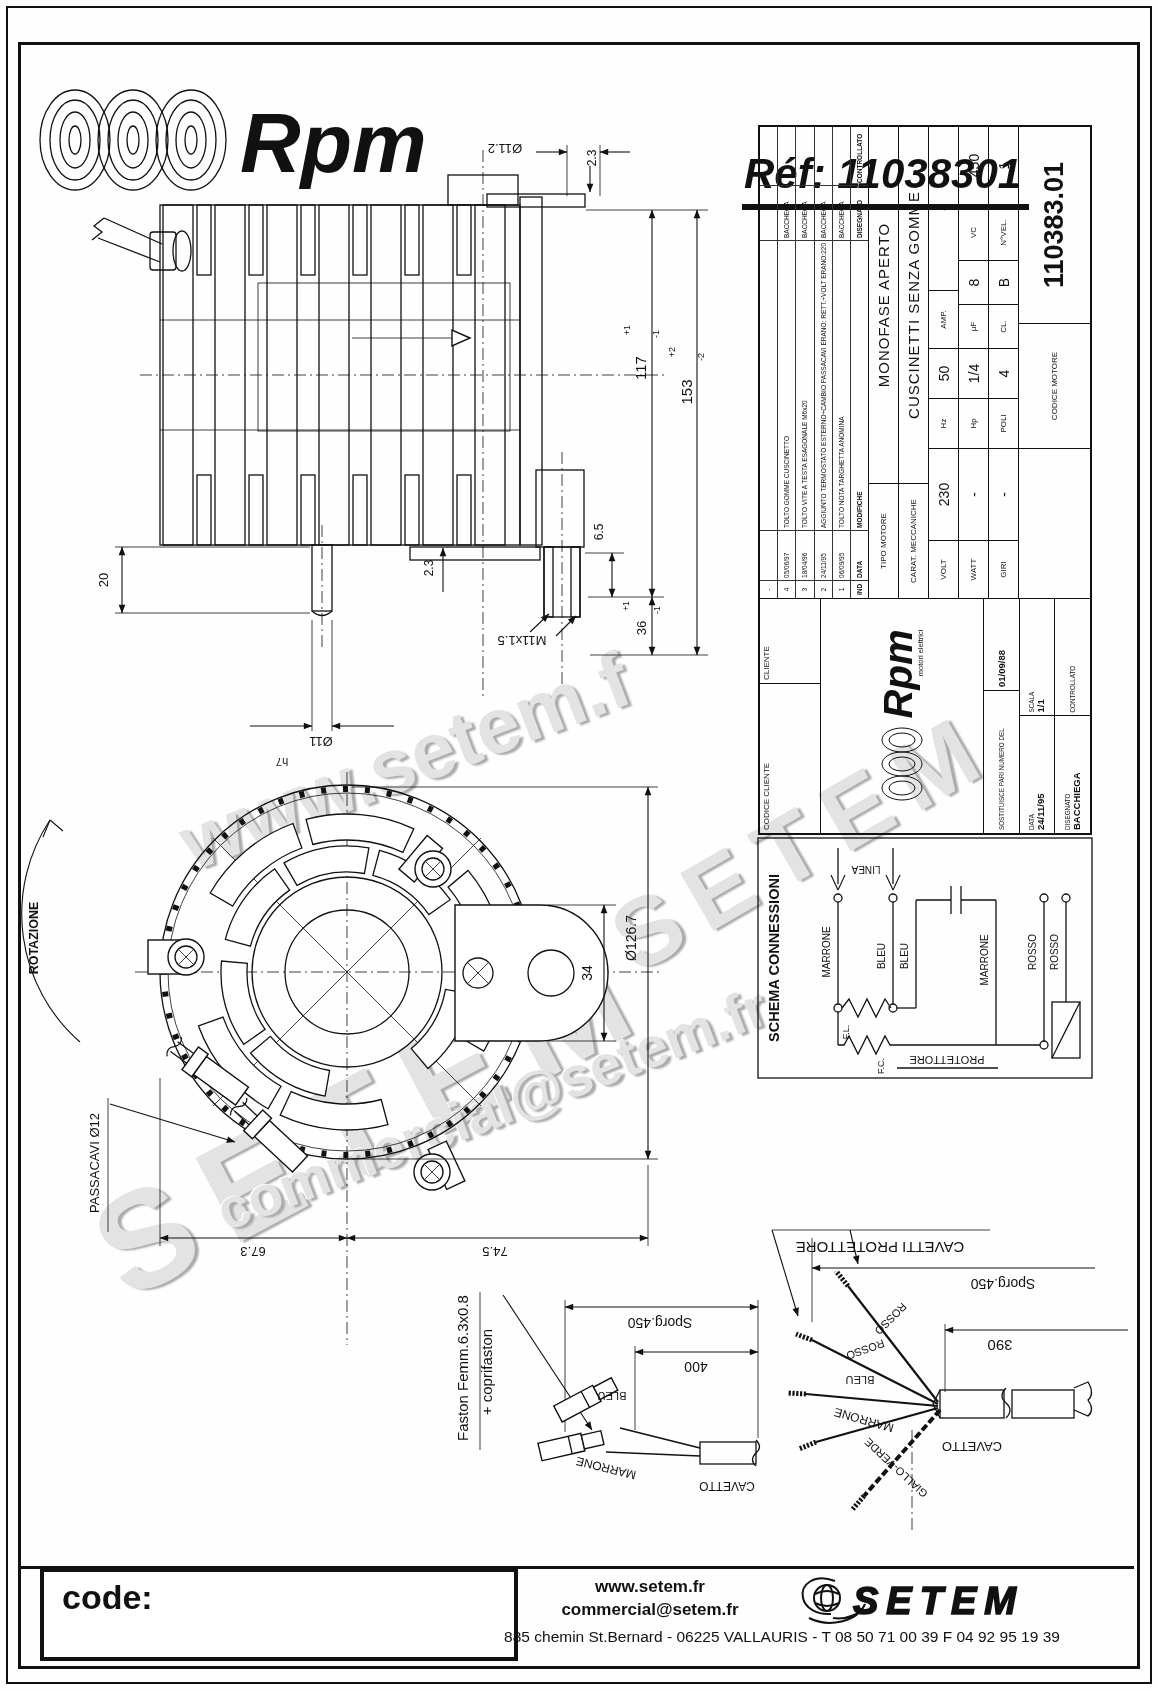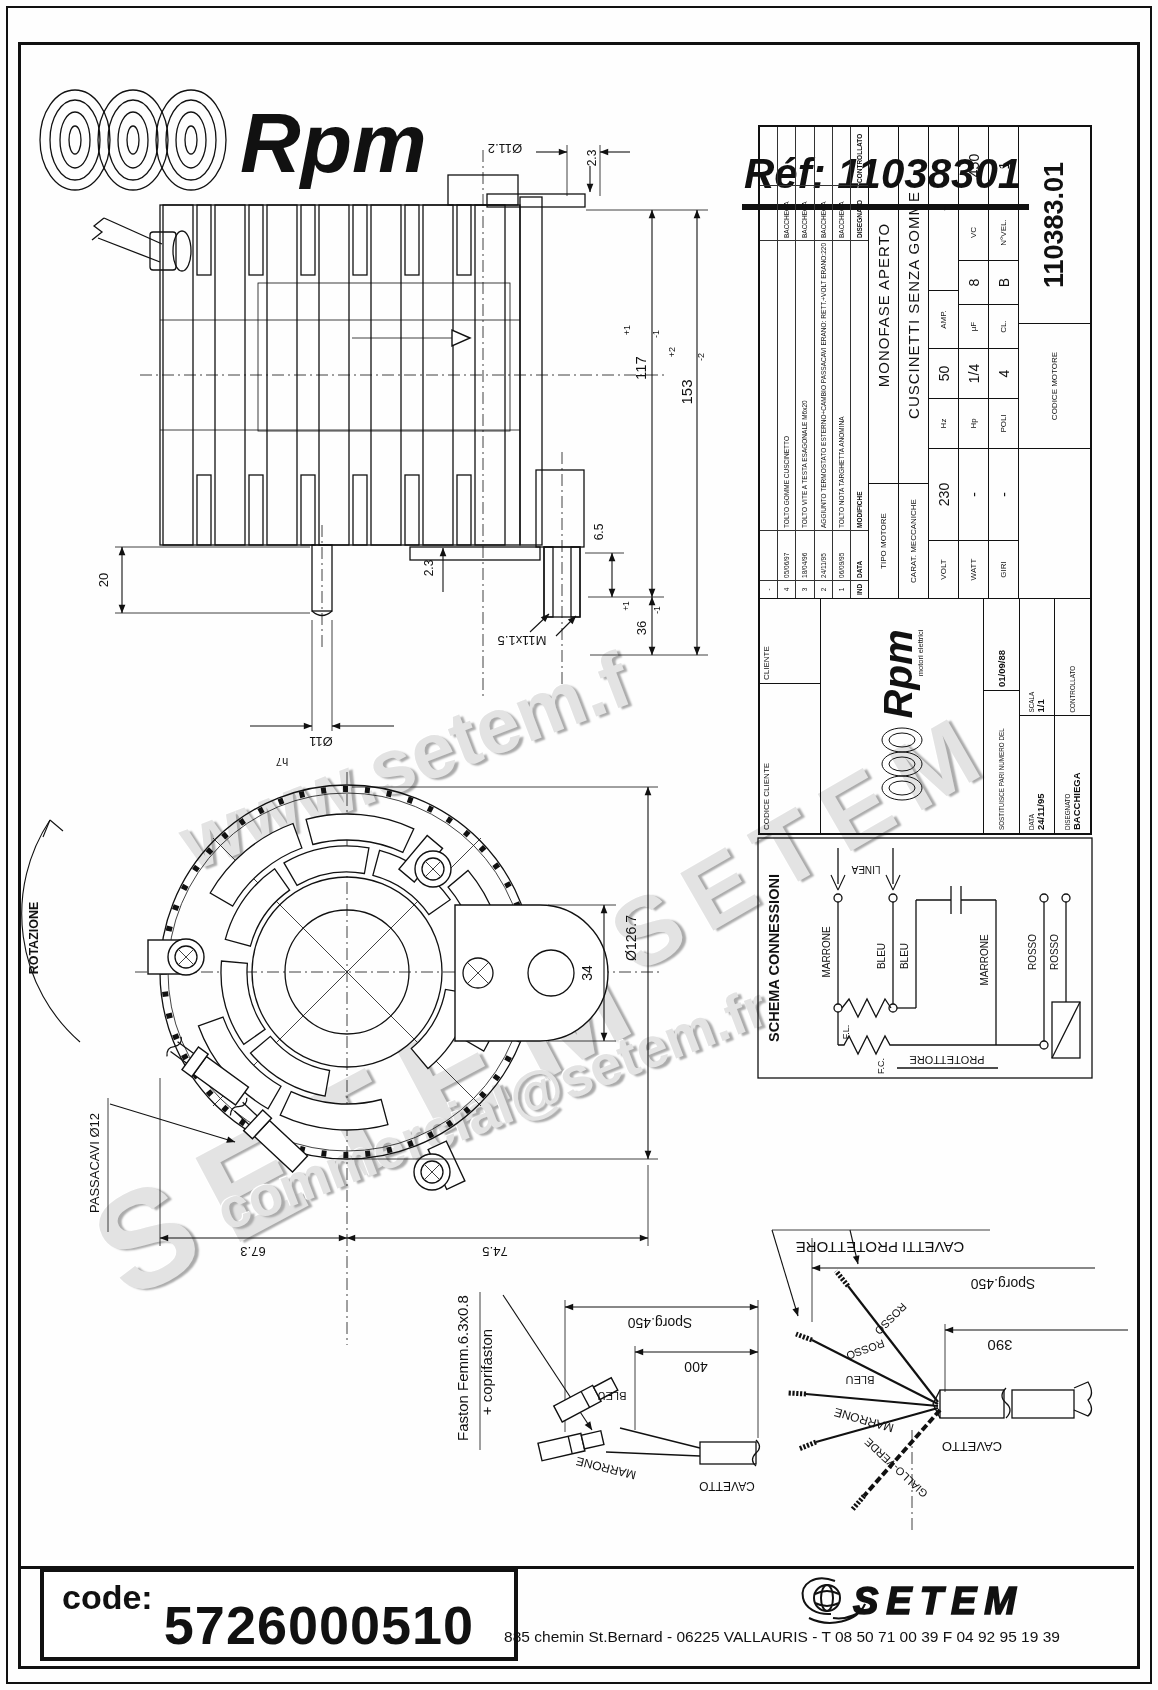--- a/index.html
+++ b/index.html
@@ -574,21 +574,24 @@
           <div class="sp-c" style="width:150px"></div>
           <div class="sp-c sp-lab" style="width:125px">CODICE MOTORE</div>
           <div class="sp-c" style="flex:1;font-size:27px;font-weight:700">110383.01</div>
         </div>
       </div>
     </div>
   </div>
 
   <div class="abs" id="code-box">
     <div id="code-label">code:</div>
-    <div id="code-value">5726000510</div>
+  </div>
+  <div class="abs" id="foot-center">
+    <div>www.setem.fr</div>
+    <div>commercial@setem.fr</div>
   </div>
   <div class="abs" id="foot-address">885 chemin St.Bernard  -  06225 VALLAURIS  -  T 08 50 71 00 39   F 04 92 95 19 39</div>
   <svg class="abs" id="setem-logo" width="250" height="58" viewBox="0 0 250 58">
     <g fill="none" stroke="#111" stroke-width="2">
       <path d="M40,9 C20,1 5,12 8,26 C10,36 22,43 36,42"></path>
       <path d="M14,46 C34,56 62,50 70,32 C66,42 52,48 38,46"></path>
       <circle cx="32" cy="26" r="13"></circle>
       <ellipse cx="32" cy="26" rx="6" ry="13"></ellipse>
       <path d="M20,22 q12,-6 24,0"></path>
       <path d="M20,31 q12,6 24,0"></path>

